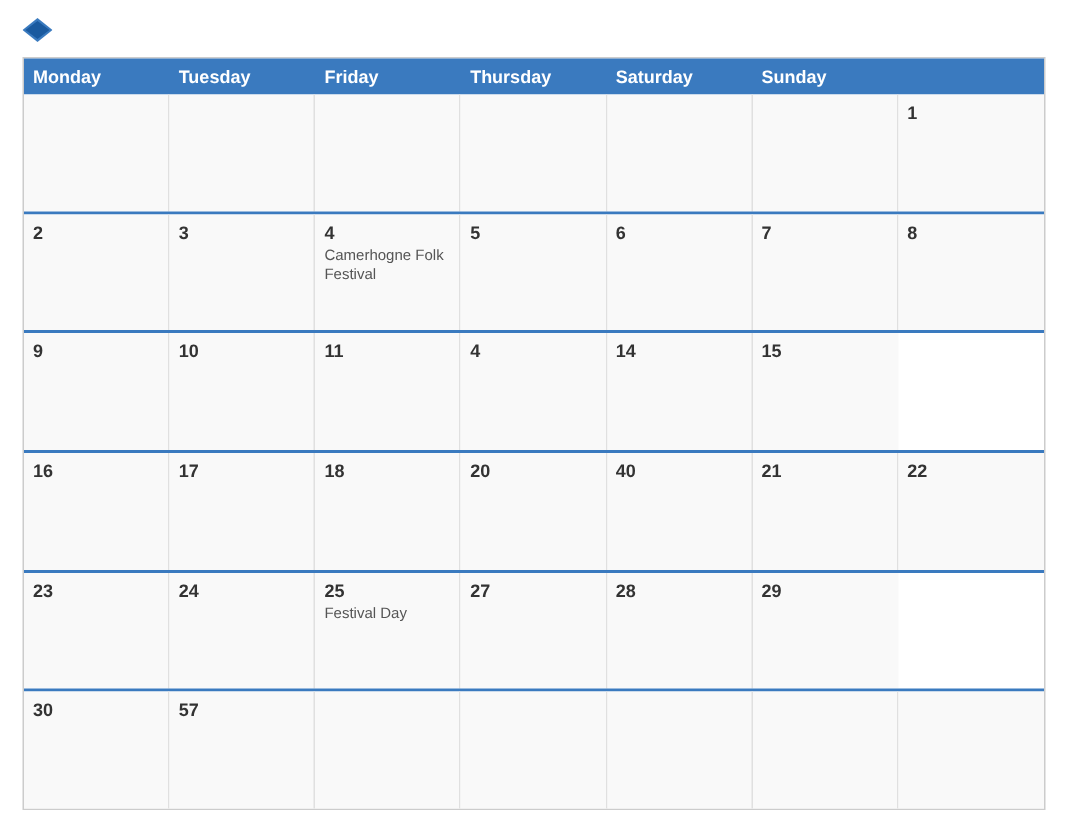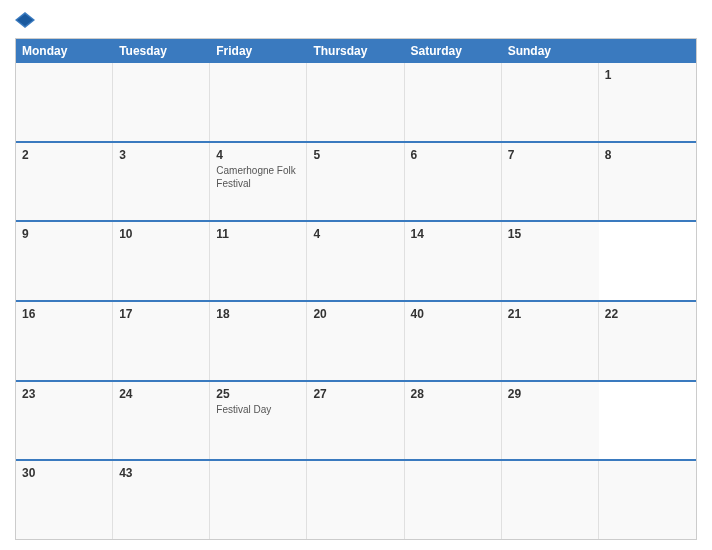--- a/index.html
+++ b/index.html
@@ -248,21 +248,21 @@
           </div>
           <div class="cal-cell">
             <span class="day-num">29</span>
           </div>
         </div>
         <div class="cal-row">
           <div class="cal-cell">
             <span class="day-num">30</span>
           </div>
           <div class="cal-cell">
-            <span class="day-num">43</span>
+            <span class="day-num">57</span>
           </div>
           <div class="cal-cell empty"></div>
           <div class="cal-cell empty"></div>
           <div class="cal-cell empty"></div>
           <div class="cal-cell empty"></div>
           <div class="cal-cell empty"></div>
         </div>
       </div>
   </div>
 </div>

